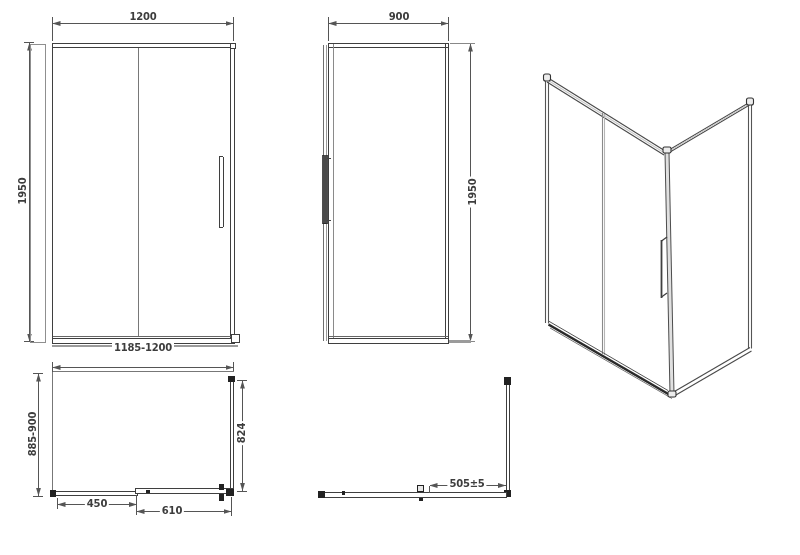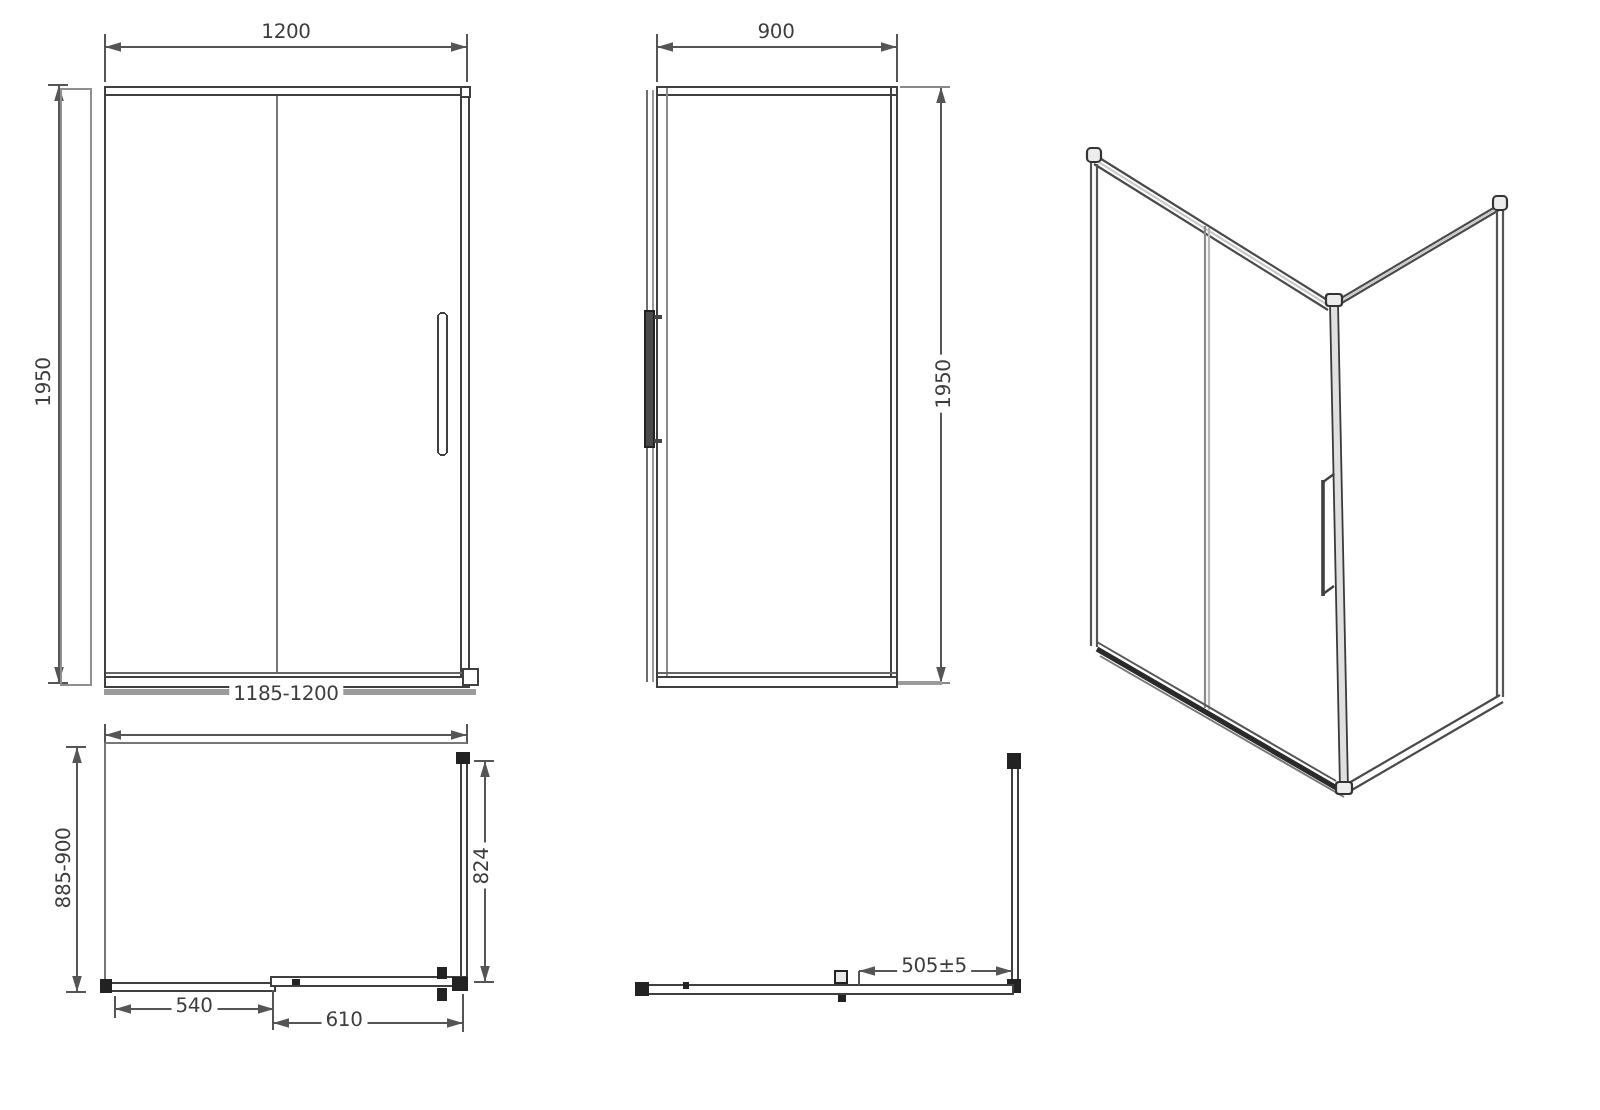--- a/index.html
+++ b/index.html
@@ -1,18 +1,19 @@
 <!DOCTYPE html>
 <html><head>
 <meta charset="utf-8">
 <style>
   html,body{margin:0;padding:0;background:#fff;}
   .stage{
     position:relative;width:800px;height:555px;background:#ffffff;overflow:hidden;
     font-family:"DejaVu Sans","Liberation Sans",sans-serif;
+    font-weight:bold;
   }
   .stage svg{position:absolute;left:0;top:0;}
   .dim-label{
     position:absolute;font-size:10px;line-height:1;color:#3d3d3d;background:#ffffff;
     padding:0 2px;white-space:nowrap;transform:translate(-50%,-50%);letter-spacing:-0.2px;
   }
   .dim-label.rot{transform:translate(-50%,-50%) rotate(-90deg);}
 </style>
 </head>
 <body>
@@ -176,23 +177,23 @@
       <g stroke="#555">
         <line x1="429.5" y1="485.5" x2="506" y2="485.5" marker-start="url(#arrS)" marker-end="url(#arrE)"></line>
         <line x1="429.5" y1="485.5" x2="429.5" y2="492.5"></line>
       </g>
     </g>
   </svg>
 
   <div class="dim-label" style="left:143px;top:17px;">1200</div>
   <div class="dim-label rot" style="left:23px;top:191px;">1950</div>
 
-  <div class="dim-label" style="left:388px;top:17px;">900</div>
+  <div class="dim-label" style="left:399px;top:17px;">900</div>
   <div class="dim-label rot" style="left:473px;top:192px;">1950</div>
 
   <div class="dim-label" style="left:143px;top:348px;">1185-1200</div>
   <div class="dim-label rot" style="left:33px;top:434px;">885-900</div>
   <div class="dim-label rot" style="left:242px;top:433px;">824</div>
-  <div class="dim-label" style="left:97px;top:504px;">540</div>
+  <div class="dim-label" style="left:97px;top:504px;">450</div>
   <div class="dim-label" style="left:172px;top:511px;">610</div>
 
   <div class="dim-label" style="left:467px;top:484px;">505±5</div>
 </div>
 
 </body></html>

